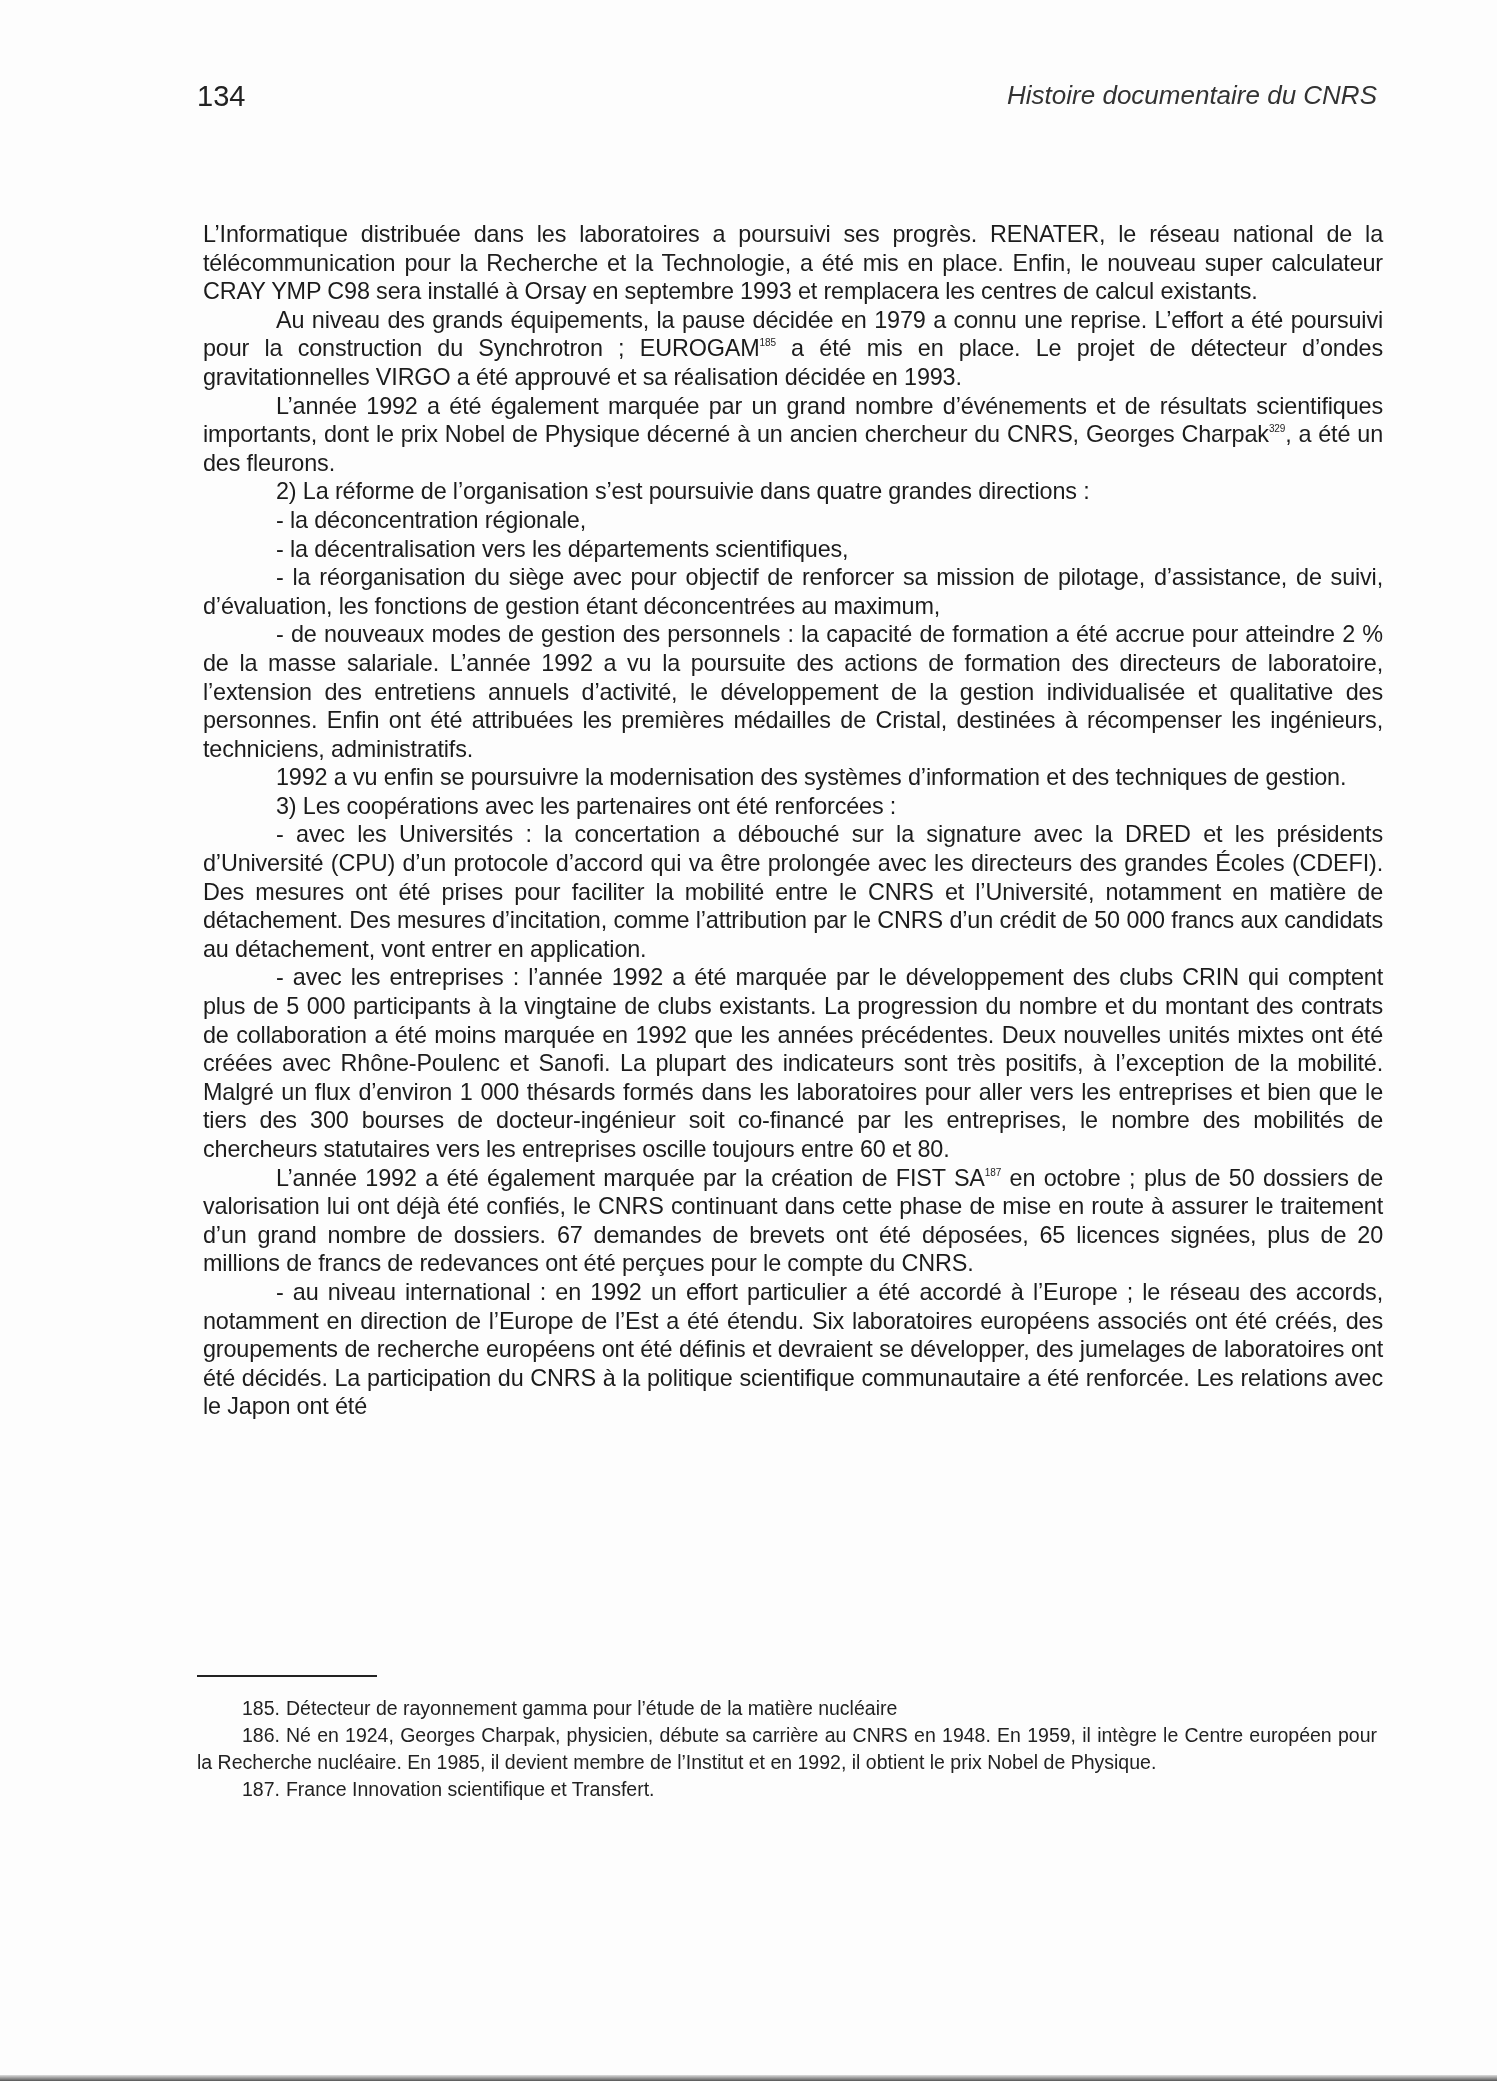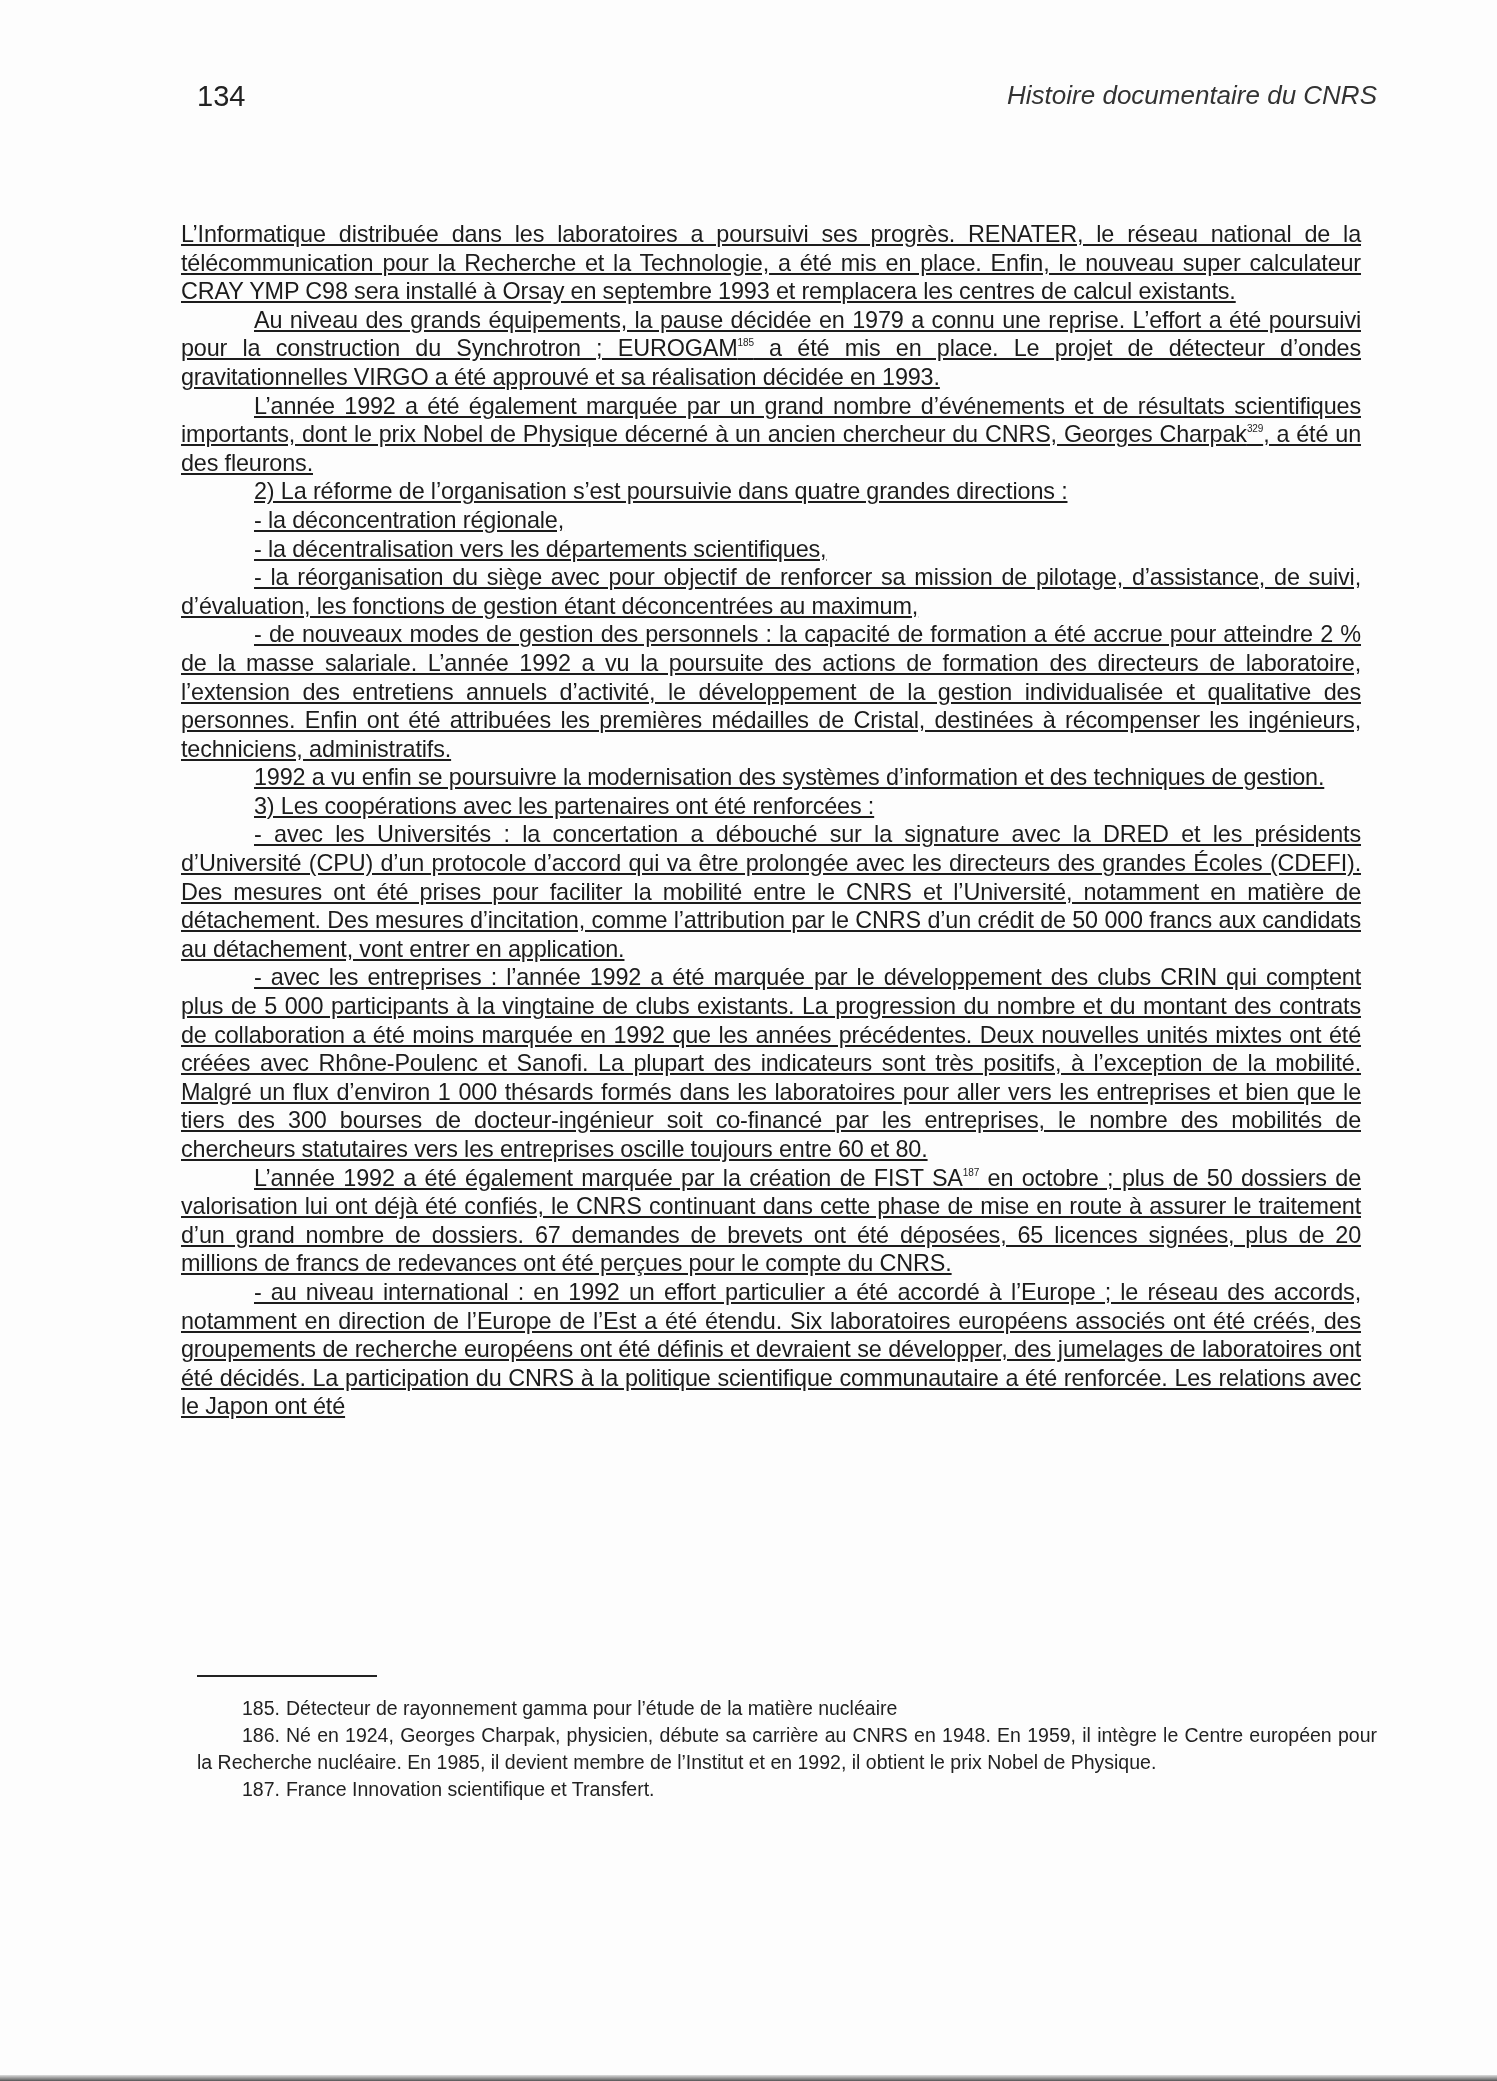--- a/index.html
+++ b/index.html
@@ -1,21 +1,21 @@
 <!DOCTYPE html>
 <html><head>
 <meta charset="utf-8">
 <style>
   html, body { margin: 0; padding: 0; background: #ffffff; }
   body { width: 1497px; height: 2081px; position: relative; overflow: hidden; color: #1a1a1a; }
   .page { position: absolute; left: 0; top: 0; width: 1497px; height: 2081px; background: #fdfdfd; padding-left: 12px; }
   .header { position: absolute; top: 80px; left: 197px; width: 1180px; height: 40px; font-family: "Liberation Sans", sans-serif; }
   .page-number { position: absolute; left: 0; top: 0; font-size: 29px; color: #222; }
   .running-title { position: absolute; right: 0; top: 0; font-size: 26px; font-style: italic; color: #333; }
-  .body-text { position: absolute; left: 181px; top: 220px; width: 1180px; font-family: "Liberation Sans", sans-serif; font-size: 23.4px; line-height: 28.6px; text-align: justify; color: #1c1c1c; letter-spacing: -0.15px; text-decoration: underline; }
+  .body-text { position: absolute; left: 203px; top: 220px; width: 1180px; font-family: "Liberation Sans", sans-serif; font-size: 23.4px; line-height: 28.6px; text-align: justify; color: #1c1c1c; letter-spacing: -0.15px; }
   .body-text p { margin: 0; }
   .indent { text-indent: 73px; }
   sup { font-size: 10px; line-height: 0; vertical-align: 10px; }
   .footnote-rule { position: absolute; left: 197px; top: 1675px; width: 180px; height: 2px; background: #222; }
   .footnotes { position: absolute; left: 197px; top: 1695px; width: 1180px; font-family: "Liberation Sans", sans-serif; font-size: 19.5px; line-height: 27px; text-align: justify; color: #222; }
   .footnotes p { margin: 0; text-indent: 45px; }
   .fn-num { margin-right: 6px; margin-top: 24px; }
   .bottom-edge { position: absolute; left: 0; bottom: 0; width: 1497px; height: 6px; background: linear-gradient(#ddd, #555); }
   .right-edge { position: absolute; right: 0; top: 0; width: 3px; height: 2081px; background: #f0f0f0; }
 </style>

